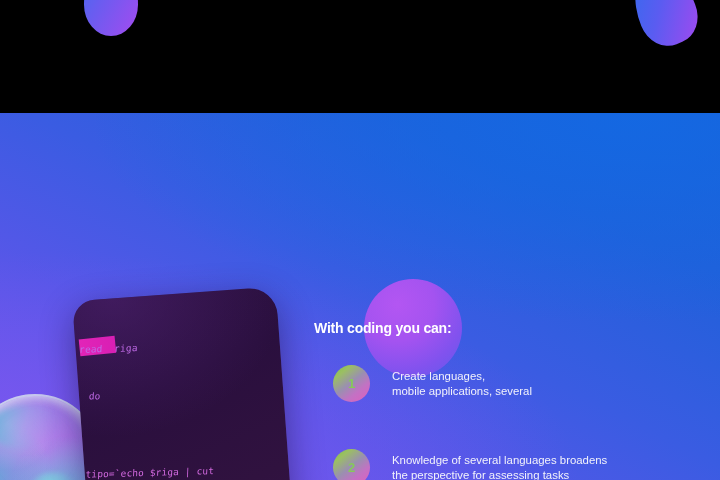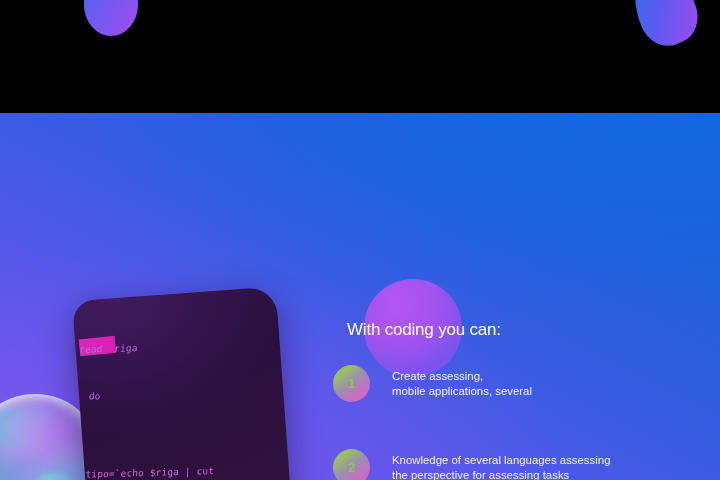--- a/index.html
+++ b/index.html
@@ -142,23 +142,23 @@
     transform: rotate(2.6deg) skewX(-4deg);
     transform-origin: 0 0;
   }
   .code-lines .ln { display: block; }
   .cl-var  { color: #c06ae6; }
   .cl-pk   { color: #d36ae0; }
 
   
   .heading {
     position: absolute;
-    left: 347px; top: 207px;
-    font-size: 17px;
-    font-weight: normal;
+    left: 314px; top: 207px;
+    font-size: 14px;
+    font-weight: bold;
     color: #ffffff;
     letter-spacing: -0.2px;
   }
   .list { position: absolute; left: 331px; top: 252px; width: 368px; }
   .item { position: relative; height: 84px; }
   .badge {
     position: absolute;
     left: 2px; top: 0;
     width: 37px; height: 37px;
     border-radius: 50%;
@@ -250,33 +250,33 @@
 
     <div class="list">
 
       <div class="item">
         <div class="badge">
           <div class="badge-mask" style="background: transparent;">
             <span class="badge-inner">1</span>
           </div>
         </div>
         <div class="item-text">
-          <span class="l2">Create assessing,</span>
+          <span class="l2">Create languages,</span>
           <span class="l2">mobile applications, several</span>
         </div>
       </div>
 
       <div class="item">
         <div class="badge">
           <div class="badge-mask" style="background: transparent;">
             <span class="badge-inner">2</span>
           </div>
         </div>
         <div class="item-text">
-          <span class="l2">Knowledge of several languages assessing</span>
+          <span class="l2">Knowledge of several languages broadens</span>
           <span class="l2">the perspective for assessing tasks</span>
         </div>
       </div>
 
     </div>
 
   </div>
 
   <div id="top-band">
     <div class="top-blob-left"></div>

